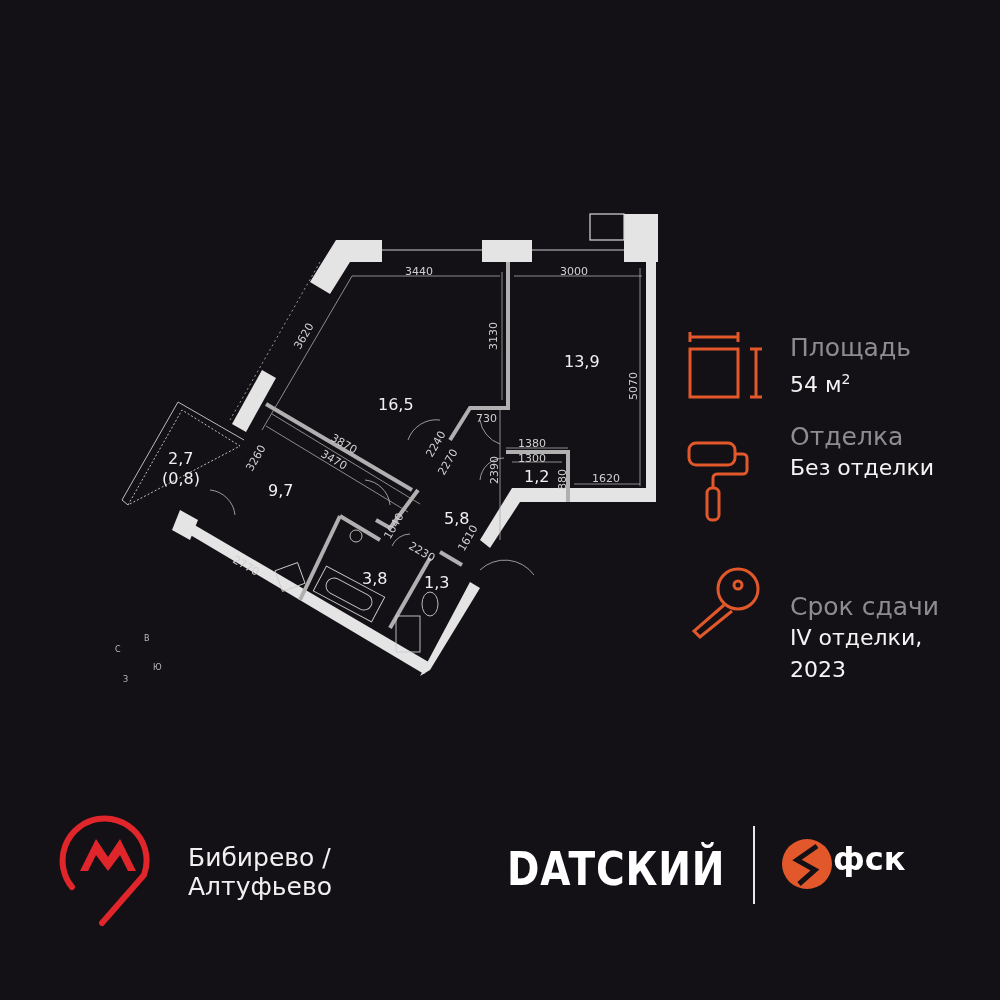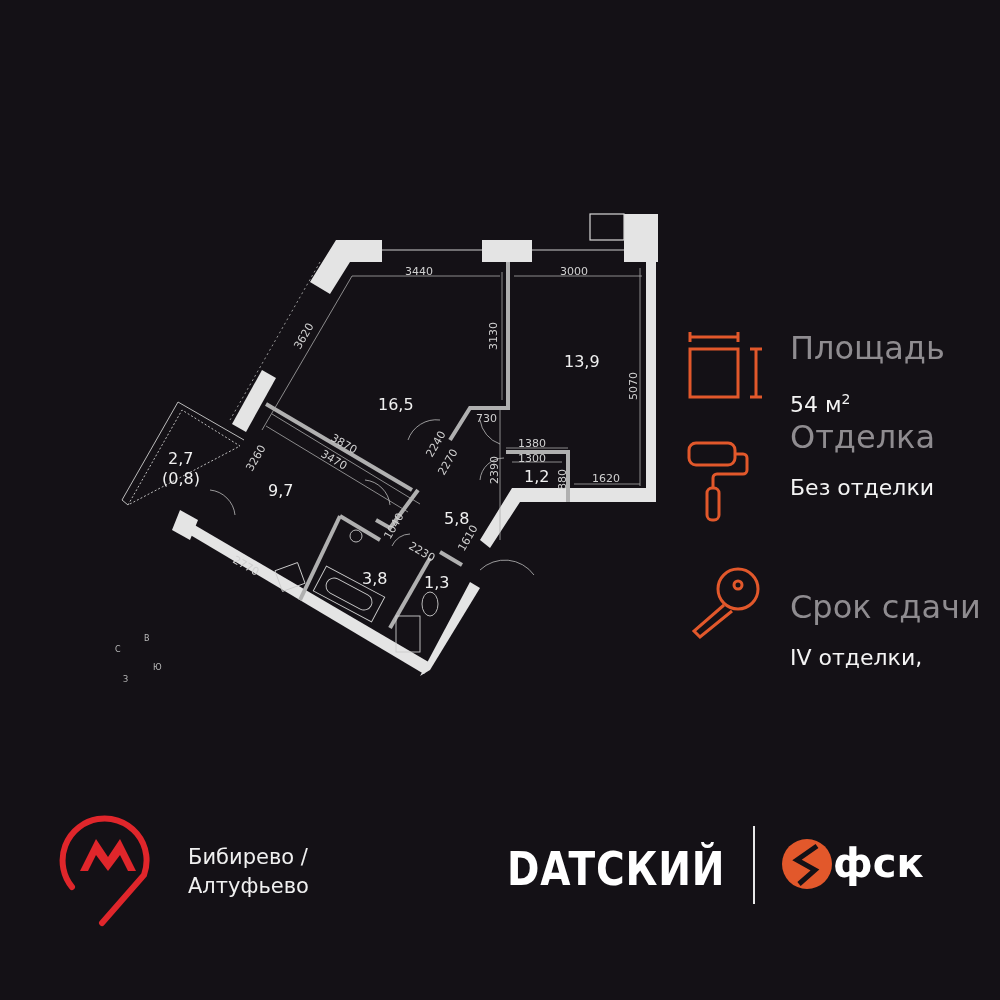--- a/index.html
+++ b/index.html
@@ -1,25 +1,25 @@
 <!DOCTYPE html>
 <html><head>
 <meta charset="utf-8">
 <style>
   html, body { margin:0; padding:0; }
   body { width:1000px; height:1000px; background:#141116; position:relative; overflow:hidden; font-family:"DejaVu Sans", sans-serif; }
   .plan { position:absolute; left:0; top:0; width:1000px; height:1000px; }
   .info { position:absolute; left:790px; }
-  .info .label { color:#8f8c90; font-size:32px; line-height:30px; }
-  .info .value { color:#f4f4f4; font-size:22px; line-height:24px;margin-top:24px; }
+  .info .label { color:#8f8c90; font-size:25px; line-height:30px; }
+  .info .value { color:#f4f4f4; font-size:22px; line-height:32px; }
   .icon { position:absolute; }
-  .metro-text { position:absolute; left:188px; top:843px; color:#f0f0f0; font-size:21px; line-height:29px; }
+  .metro-text { position:absolute; left:188px; top:843px; color:#f0f0f0; font-size:25px; line-height:29px; }
   .brand { position:absolute; left:507px; top:842px; color:#fff; font-size:46px; font-family:"DejaVu Sans", sans-serif; font-weight:bold; letter-spacing:1px; transform:scaleX(0.85); transform-origin:left; }
   .divider { position:absolute; left:753px; top:826px; width:2px; height:78px; background:#e8e8e8; }
-  .fsk { position:absolute; left:833px; top:840px; color:#fff; font-size:40px; font-weight:bold; }
+  .fsk { position:absolute; left:833px; top:840px; color:#fff; font-size:32px; font-weight:bold; }
   .dim { fill:#d0d0d0; font-size:11px; font-family:"DejaVu Sans", sans-serif; }
   .area { fill:#f0f0f0; font-size:16px; font-family:"DejaVu Sans", sans-serif; }
   .compass { fill:#bbb; font-size:8px; font-family:"DejaVu Sans", sans-serif; }
 </style>
 </head>
 <body>
 
 <svg class="plan" viewBox="0 0 1000 1000" xmlns="http://www.w3.org/2000/svg">
 
   <g fill="#e4e4e4">
@@ -154,20 +154,21 @@
   <div class="label">Площадь</div>
   <div class="value"><span>54 м</span><sup style="font-size:14px;">2</sup></div>
 </div>
 <div class="info" style="top:422px;">
   <div class="label">Отделка</div>
   <div class="value">Без отделки</div>
 </div>
 <div class="info" style="top:592px;">
   <div class="label">Срок сдачи</div>
   <div class="value">IV отделки,</div>
+  <div class="value">2023</div>
 </div>
 
 <svg class="icon" style="left:58px;top:805px;" width="104" height="126">
   <path d="M14,82 A42,42 0 1 1 86,70 L44,118" stroke="#e0262b" stroke-width="6" fill="none" stroke-linecap="round"></path>
   <polygon points="22,66 38,34 50,52 62,34 78,66 70,66 62,50 50,66 38,50 30,66" fill="#e0262b"></polygon>
 </svg>
 <div class="metro-text">
   <div>Бибирево /</div>
   <div>Алтуфьево</div>
 </div>

